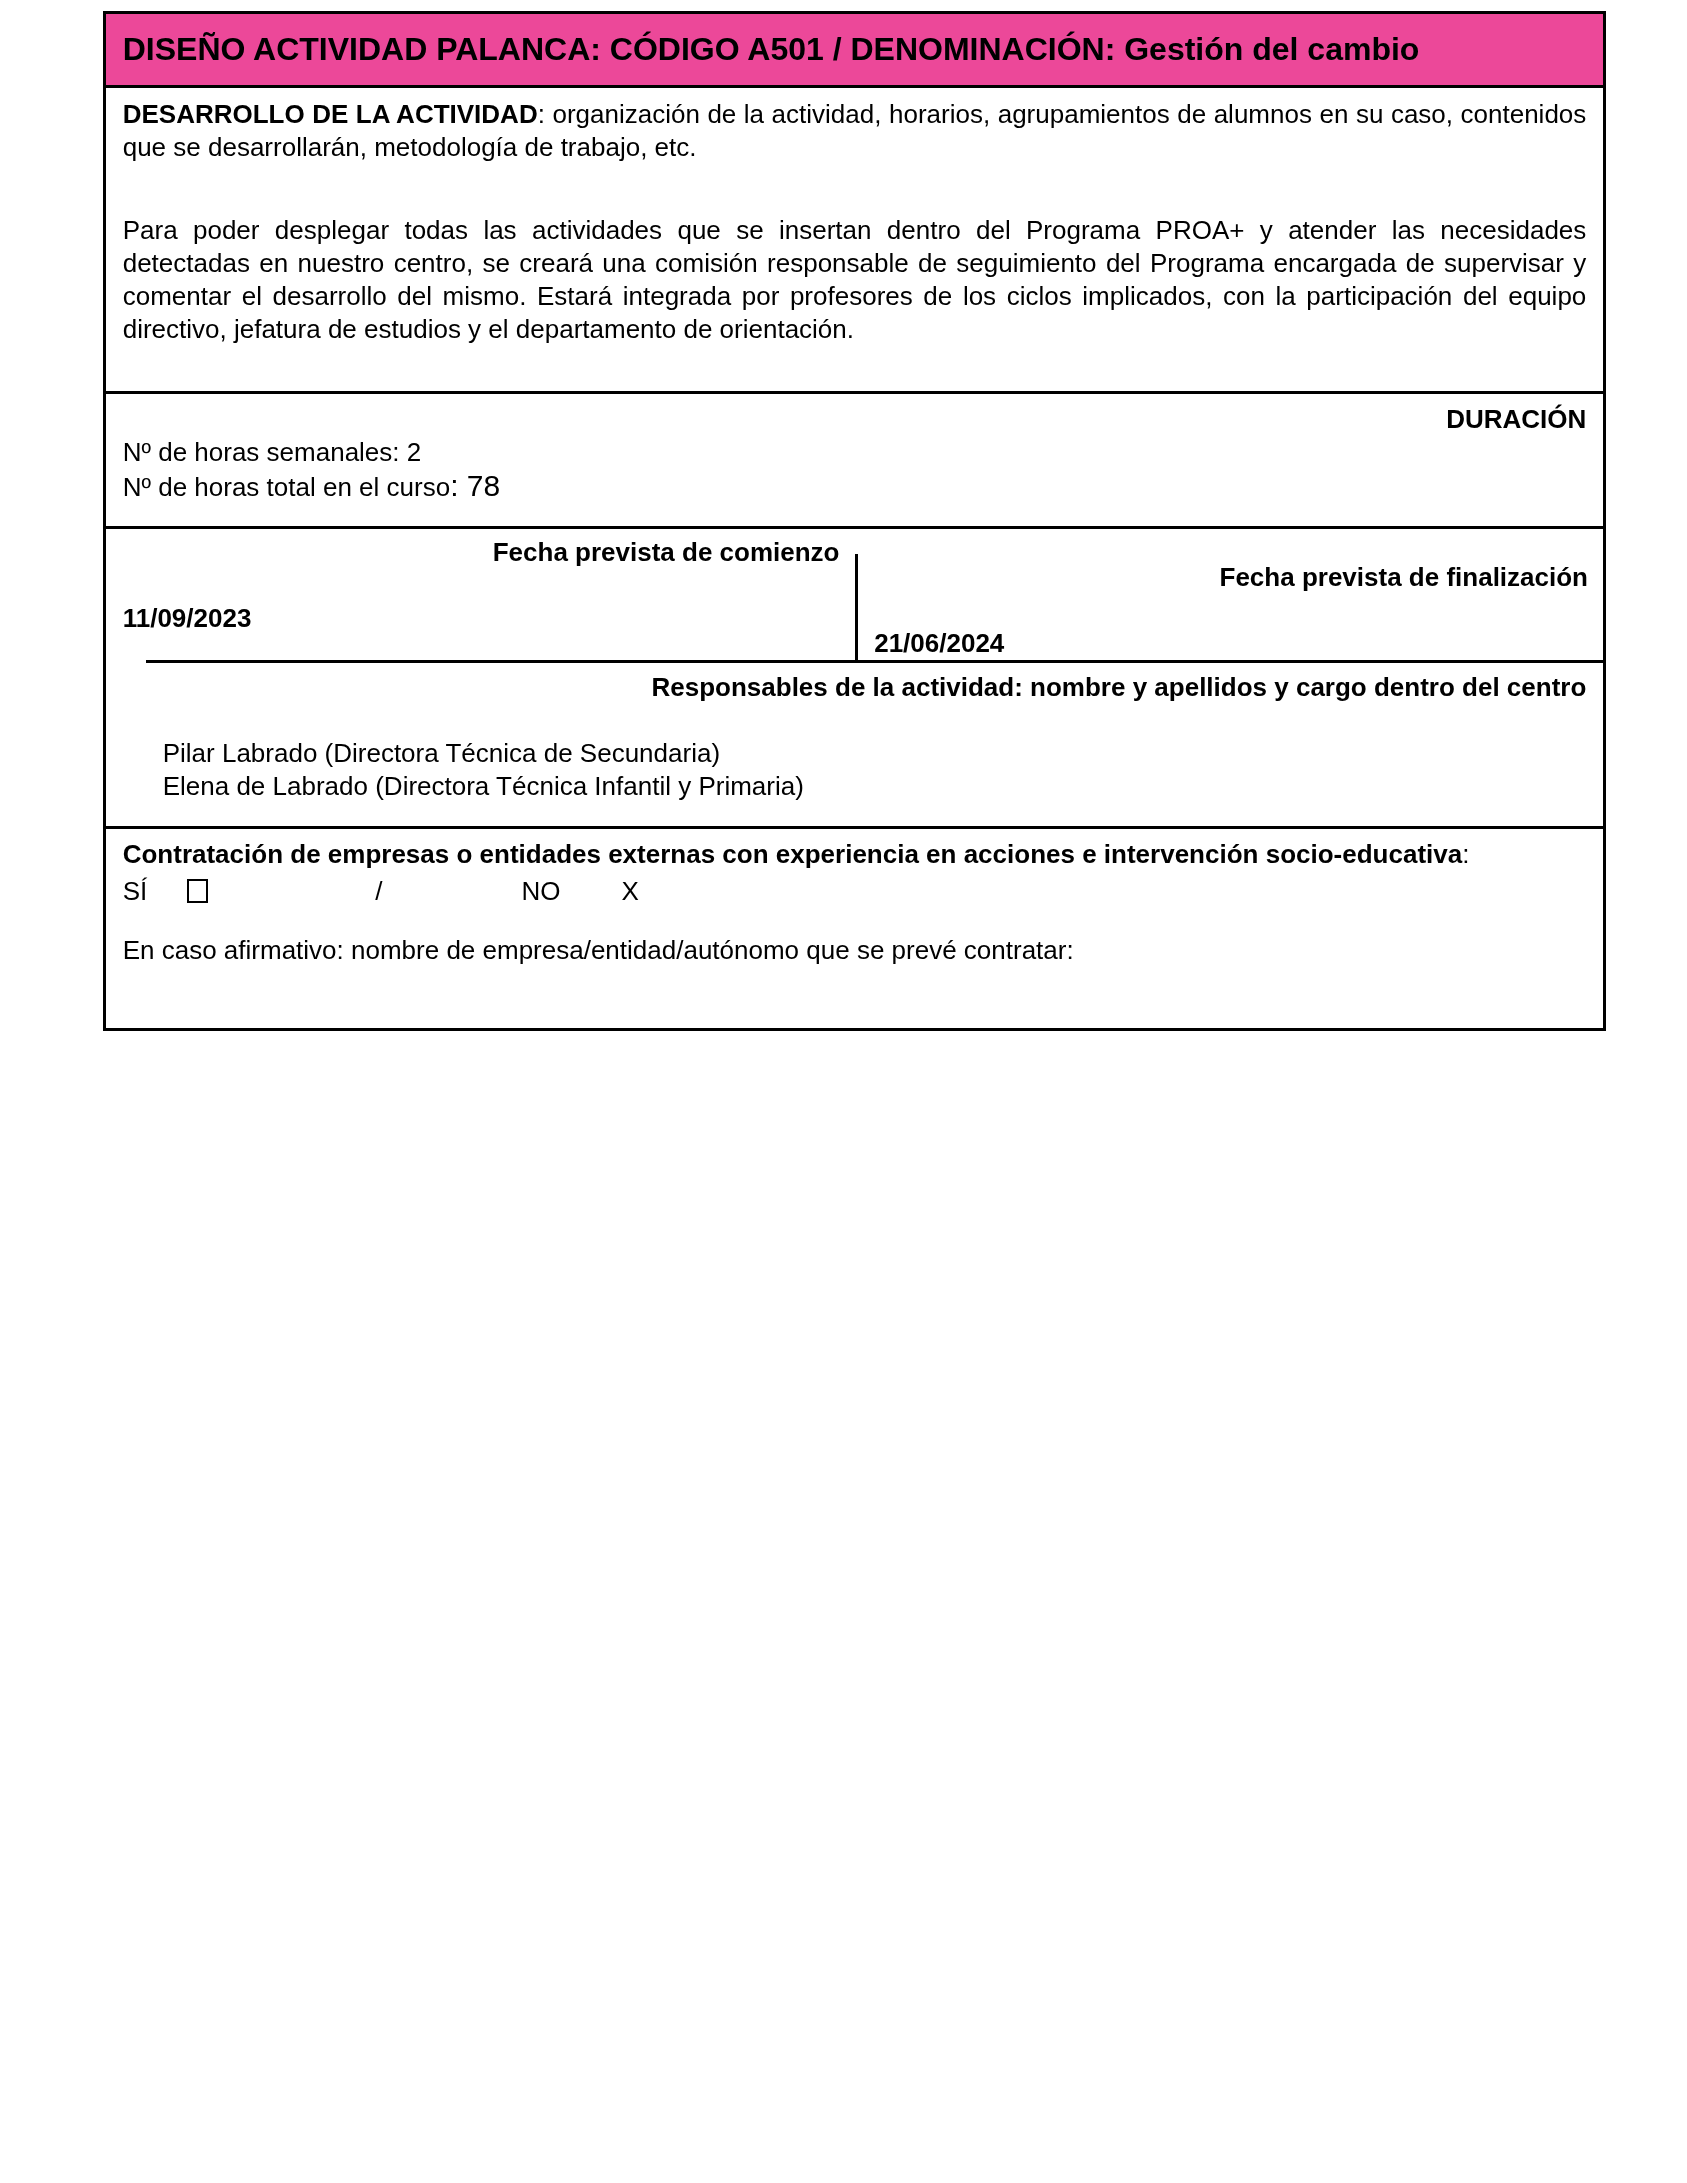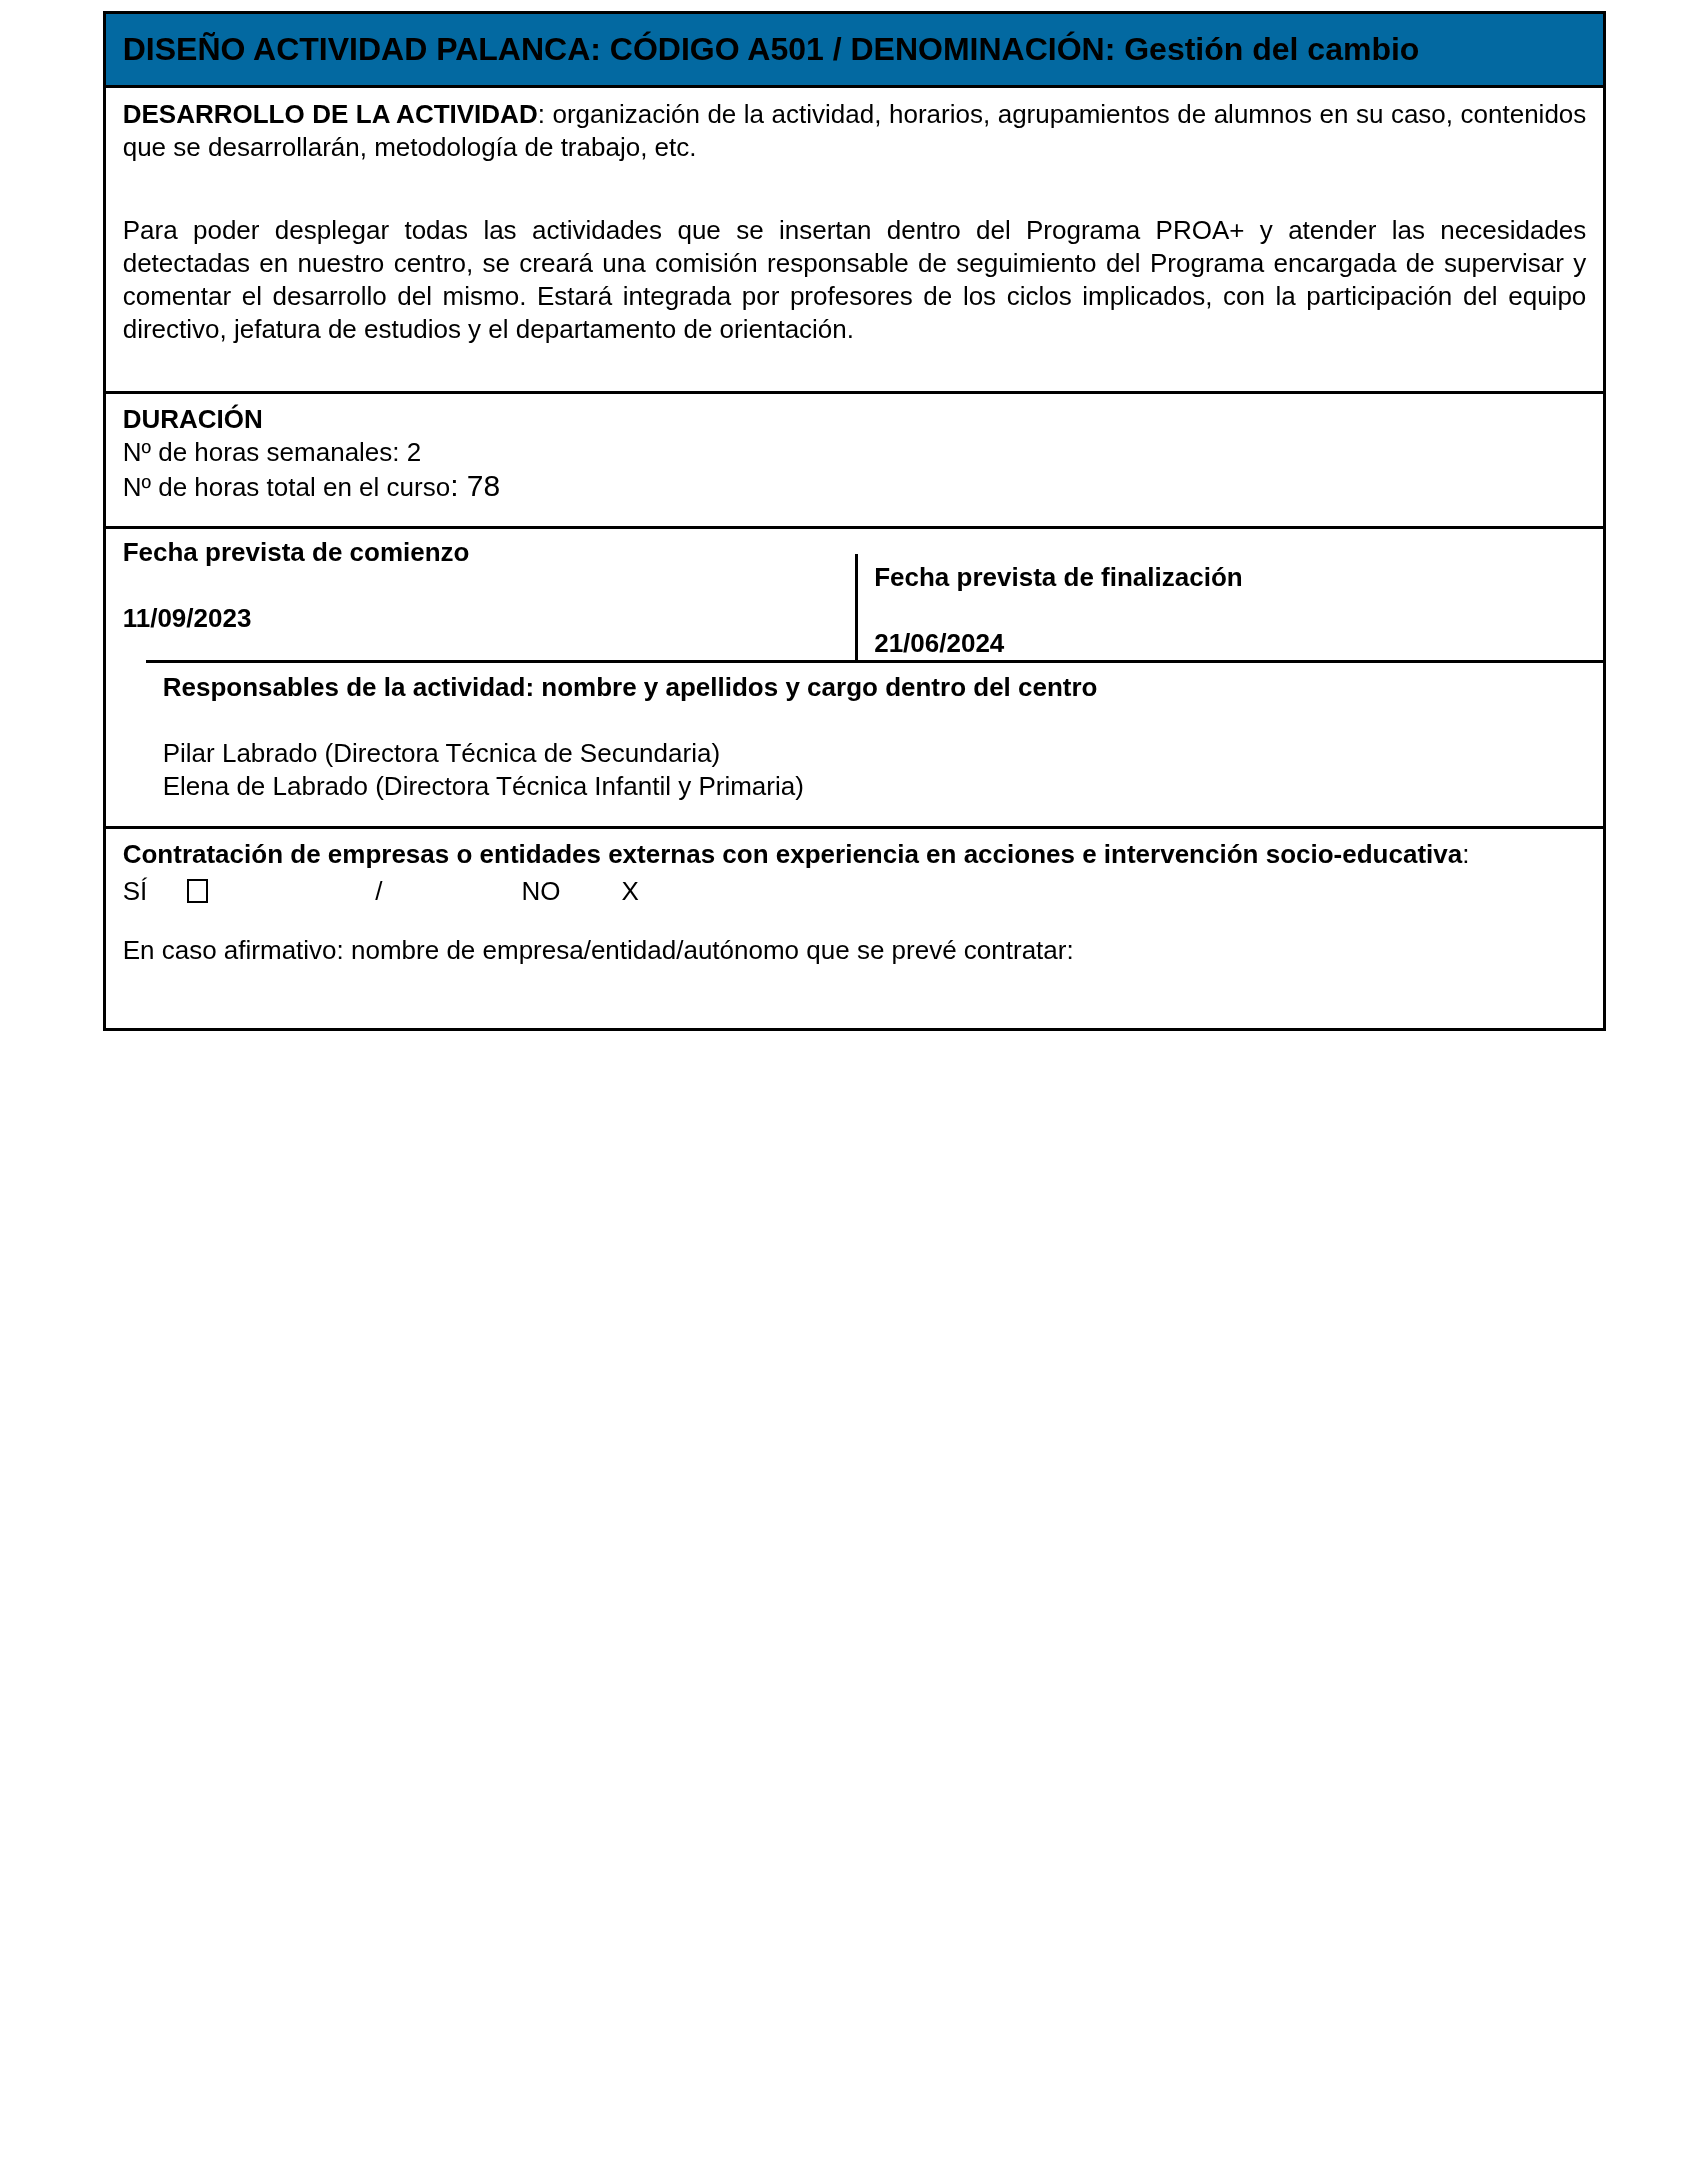--- a/index.html
+++ b/index.html
@@ -26,25 +26,25 @@
     background: #ffffff;
   }
   .row {
     box-sizing: border-box;
     padding: 9px 16.7px 0 16.7px;
   }
   .row + .row {
     border-top: 3px solid #000000;
   }
   p { margin: 0; }
-  .b { font-weight: bold; }
+  .b { font-weight: bold; text-align: right; }
 
   .header-row {
     min-height: 71px;
-    background: #0369a1;
+    background: #ec4899;
     display: flex;
     align-items: center;
     font-weight: bold;
     font-size: 32px;
     line-height: 36px;
     padding: 0 15px 0 16.7px;
   }
 
   .desarrollo-row   { min-height: 306px; padding-top: 10.6px; }
   .evaluacion-row   { min-height: 128px; }

